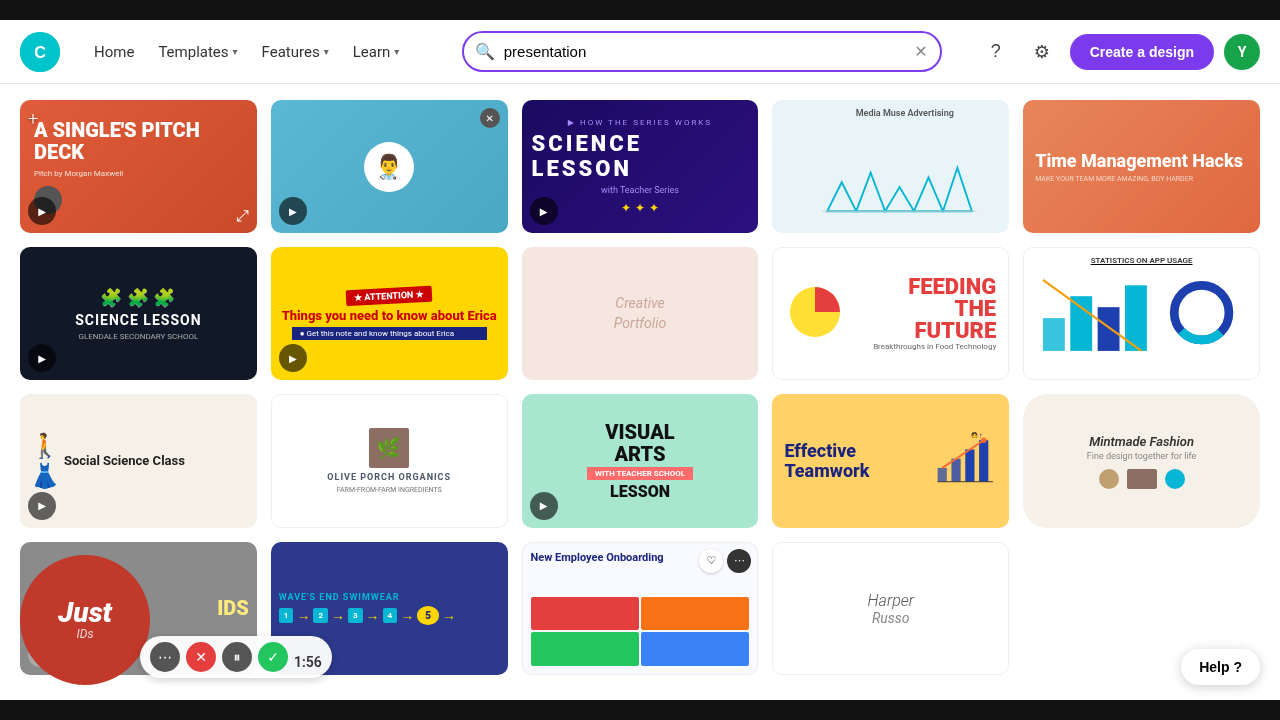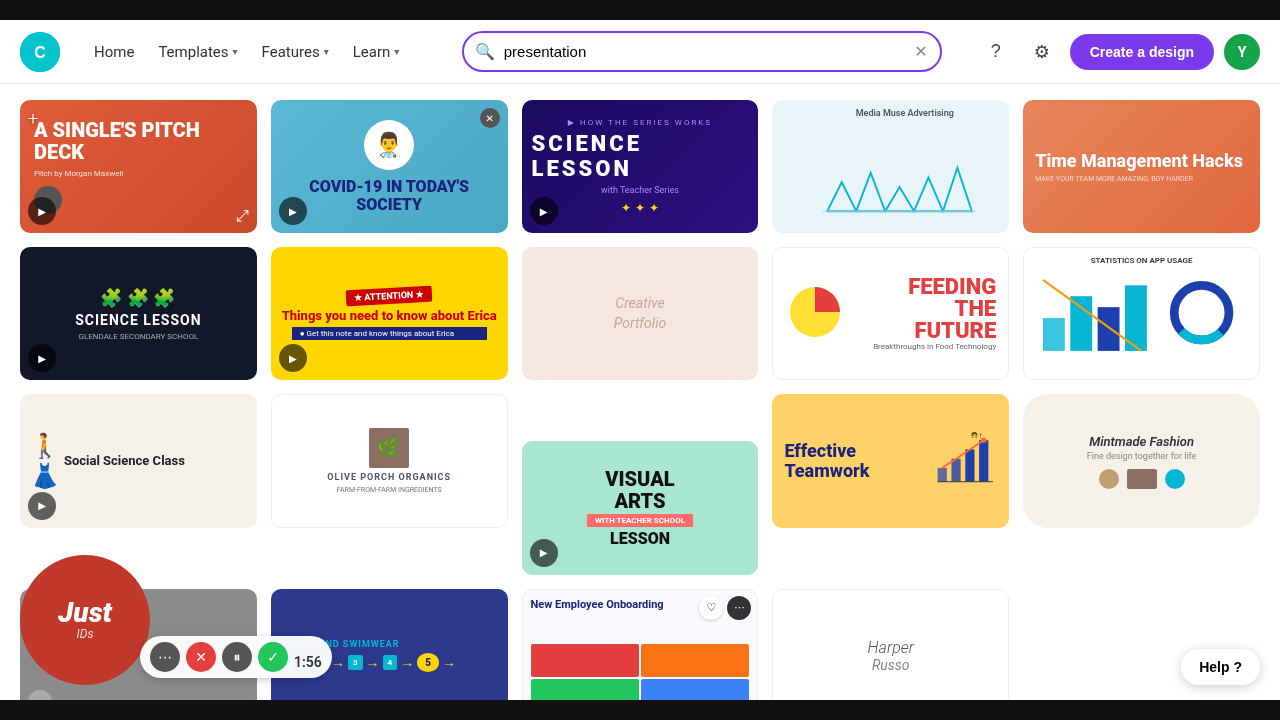--- a/index.html
+++ b/index.html
@@ -277,21 +277,20 @@
       </div>
       <div style="position:absolute;bottom:8px;left:8px;">
         <div class="play-btn">▶</div>
       </div>
       <div style="position:absolute;bottom:8px;right:8px;color:white;font-size:16px;">⤢</div>
     </div>
 
     <div class="card card-covid" style="position:relative;">
       <div style="padding:10px; height:100%; display:flex; flex-direction:column; justify-content:center; align-items:center; gap:8px;">
         <div style="width:50px;height:50px;background:#fff;border-radius:50%;display:flex;align-items:center;justify-content:center;font-size:24px;">👨‍⚕️</div>
-        <div style="color:#1a237e; font-size:16px; font-weight:900; line-height:1.1; text-align:center;">COVID-19 IN TODAY'S SOCIETY</div>
       </div>
       <div style="position:absolute;bottom:8px;left:8px;">
         <div class="play-btn">▶</div>
       </div>
       <div style="position:absolute;top:8px;right:8px;width:20px;height:20px;background:#555;border-radius:50%;display:flex;align-items:center;justify-content:center;color:white;font-size:10px;">✕</div>
     </div>
 
     <div class="card card-science" style="position:relative; background: linear-gradient(135deg,#1a0a60,#2d1080);">
       <div style="height:100%;display:flex;flex-direction:column;align-items:center;justify-content:center;padding:10px;">
         <div style="color:#a78bfa;font-size:8px;letter-spacing:2px;text-transform:uppercase;">▶ How the Series Works</div>
@@ -373,21 +372,21 @@
           </svg>
         </div>
         <div style="text-align:right;">
           <div style="color:#e53e3e;font-size:22px;font-weight:900;line-height:1;">FEEDING<br>THE<br>FUTURE</div>
           <div style="color:#666;font-size:8px;">Breakthroughs in Food Technology</div>
         </div>
       </div>
     </div>
 
     <div class="card card-stats">
-      <div style="height:100%;padding:8px;display:flex;flex-direction:column;">
+      <div style="height:100%;padding:8px;display:flex;flex-direction:column;text-decoration:underline;">
         <div style="font-size:8px;font-weight:600;color:#333;text-align:center;">STATISTICS ON APP USAGE</div>
         <svg width="100%" height="70%" viewBox="0 0 200 80">
           <rect x="10" y="40" width="20" height="30" fill="#06b6d4" opacity="0.8"></rect>
           <rect x="35" y="20" width="20" height="50" fill="#06b6d4"></rect>
           <rect x="60" y="30" width="20" height="40" fill="#1e40af"></rect>
           <rect x="85" y="10" width="20" height="60" fill="#06b6d4"></rect>
           <circle cx="155" cy="35" r="25" fill="none" stroke="#1e40af" stroke-width="8"></circle>
           <circle cx="155" cy="35" r="25" fill="none" stroke="#06b6d4" stroke-width="8" stroke-dasharray="40 120" stroke-dashoffset="-20"></circle>
           <line x1="10" y1="5" x2="100" y2="70" stroke="#f59e0b" stroke-width="2"></line>
         </svg>
@@ -410,21 +409,21 @@
     </div>
 
     <div class="card card-olive">
       <div style="height:100%;display:flex;flex-direction:column;align-items:center;justify-content:center;padding:8px;gap:4px;">
         <div style="width:40px;height:40px;background:#8d6e63;border-radius:2px;overflow:hidden;display:flex;align-items:center;justify-content:center;font-size:20px;">🌿</div>
         <div style="font-size:9px;font-weight:700;color:#4a5568;text-align:center;letter-spacing:1px;">OLIVE PORCH ORGANICS</div>
         <div style="font-size:7px;color:#777;text-align:center;">FARM-FROM-FARM INGREDIENTS</div>
       </div>
     </div>
 
-    <div class="card card-visual" style="position:relative;background:#a8e6cf;margin-top:47px;">
+    <div class="card card-visual" style="position:relative;background:#a8e6cf;">
       <div style="height:100%;display:flex;flex-direction:column;align-items:center;justify-content:center;gap:2px;">
         <div style="font-size:20px;font-weight:900;color:#111;text-align:center;line-height:1.1;">VISUAL<br>ARTS</div>
         <div style="background:#ff6b6b;color:white;font-size:8px;font-weight:700;padding:2px 8px;">WITH TEACHER SCHOOL</div>
         <div style="font-size:16px;font-weight:900;color:#111;">LESSON</div>
       </div>
       <div style="position:absolute;bottom:8px;left:8px;">
         <div class="play-btn">▶</div>
       </div>
     </div>
 

